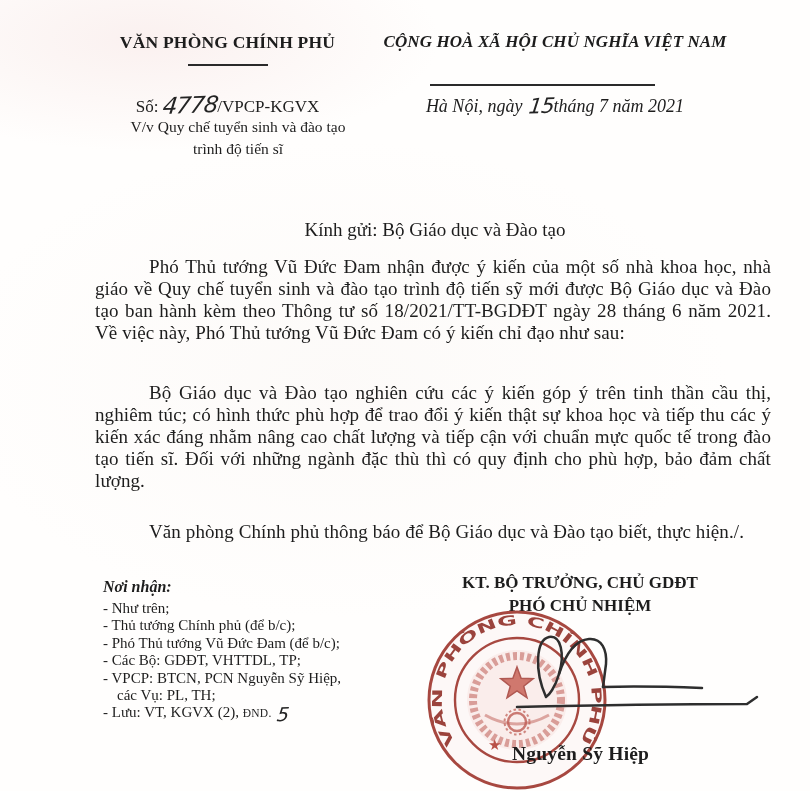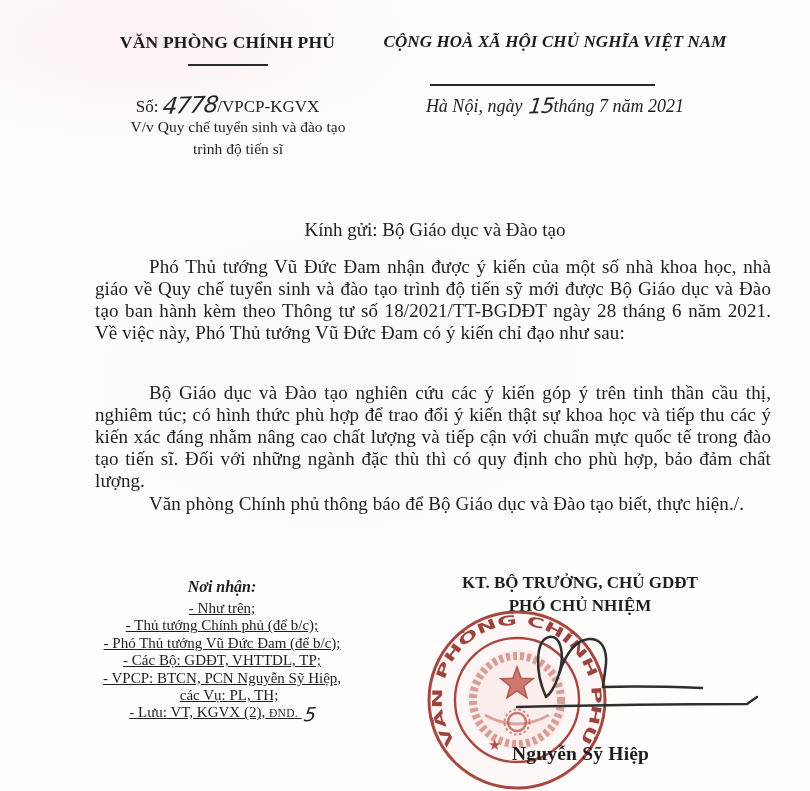--- a/index.html
+++ b/index.html
@@ -19,21 +19,21 @@
   .rule{background:#2a2a2a;height:2px;}
   .para{
     width:676px;left:95px;font-size:19px;line-height:22px;
     text-align:justify;text-indent:54px;letter-spacing:0.1px;
   }
   .hand{
     font-family:"DejaVu Sans",sans-serif;font-style:italic;
     display:inline-block;transform:skewX(-9deg) rotate(-2deg);
     letter-spacing:-1px;color:#242424;
   }
-  .recip-item{font-size:15px;line-height:17.4px;white-space:nowrap;text-decoration:underline;}
+  .recip-item{font-size:15px;line-height:17.4px;white-space:nowrap;}
   .recip-item.wrap2{padding-left:14px;}
   .small-caps{font-size:11.5px;letter-spacing:0.3px;}
   svg text{font-family:"DejaVu Sans",sans-serif;}
 </style>
 </head>
 <body>
 
 <div id="page">
 
   <div class="abs ctr b" style="left:100px;top:32px;width:255px;font-size:17.5px;letter-spacing:0.2px;">VĂN PHÒNG CHÍNH PHỦ</div>
@@ -52,23 +52,23 @@
 
   <div class="abs ctr i" style="left:350px;top:94px;width:410px;font-size:18px;">
     <span>Hà Nội, ngày</span>
     <span class="hand" style="font-size:21px;vertical-align:-1px;margin-left:2px;">15</span><span>tháng 7 năm 2021</span>
   </div>
 
   <div class="abs ctr" style="left:95px;top:219px;width:680px;font-size:19px;">Kính gửi: Bộ Giáo dục và Đào tạo</div>
 
   <div class="abs para" style="top:256px;">Phó Thủ tướng Vũ Đức Đam nhận được ý kiến của một số nhà khoa học, nhà giáo về Quy chế tuyển sinh và đào tạo trình độ tiến sỹ mới được Bộ Giáo dục và Đào tạo ban hành kèm theo Thông tư số 18/2021/TT-BGDĐT ngày 28 tháng 6 năm 2021. Về việc này, Phó Thủ tướng Vũ Đức Đam có ý kiến chỉ đạo như sau:</div>
   <div class="abs para" style="top:382px;">Bộ Giáo dục và Đào tạo nghiên cứu các ý kiến góp ý trên tinh thần cầu thị, nghiêm túc; có hình thức phù hợp để trao đổi ý kiến thật sự khoa học và tiếp thu các ý kiến xác đáng nhằm nâng cao chất lượng và tiếp cận với chuẩn mực quốc tế trong đào tạo tiến sĩ. Đối với những ngành đặc thù thì có quy định cho phù hợp, bảo đảm chất lượng.</div>
-  <div class="abs para" style="top:493px;font-family:Liberation Serif, serif;">Văn phòng Chính phủ thông báo để Bộ Giáo dục và Đào tạo biết, thực hiện./.</div>
+  <div class="abs para" style="top:521px;font-family:Liberation Serif, serif;">Văn phòng Chính phủ thông báo để Bộ Giáo dục và Đào tạo biết, thực hiện./.</div>
 
-  <div class="abs" style="left:103px;top:578px;text-align:center;">
+  <div class="abs" style="left:103px;top:578px;">
     <div class="b i" style="font-size:16px;margin-bottom:4px;">Nơi nhận:</div>
     <div class="recip-item">- Như trên;</div>
     <div class="recip-item">- Thủ tướng Chính phủ (để b/c);</div>
     <div class="recip-item">- Phó Thủ tướng Vũ Đức Đam (để b/c);</div>
     <div class="recip-item">- Các Bộ: GDĐT, VHTTDL, TP;</div>
     <div class="recip-item">- VPCP: BTCN, PCN Nguyễn Sỹ Hiệp,</div>
     <div class="recip-item wrap2">các Vụ: PL, TH;</div>
     <div class="recip-item">
       <span>- Lưu: VT, KGVX (2),</span>
       <span class="small-caps">ĐND.</span>

